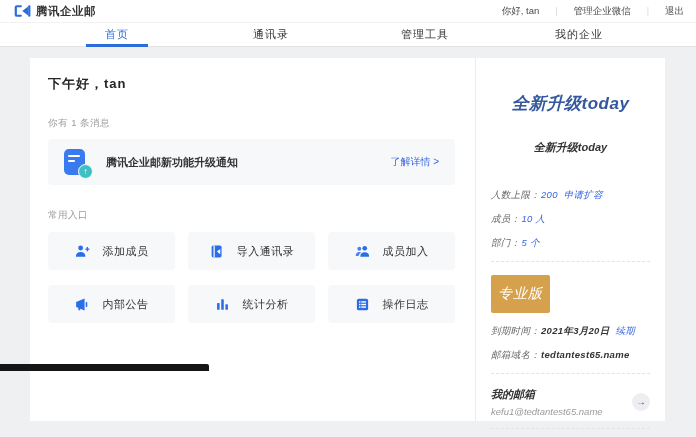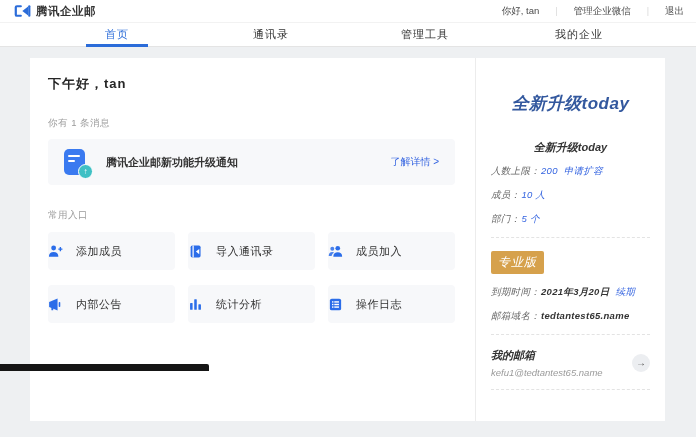--- a/index.html
+++ b/index.html
@@ -42,37 +42,37 @@
   .doc .l2{left:4px;top:11px;width:7px;}
   .badge-circle{position:absolute;right:-2px;bottom:-3px;width:13px;height:13px;
     background:#3fc0c4;border:1.5px solid #fff;border-radius:50%;color:#fff;
     font-size:8px;line-height:13px;text-align:center;font-weight:700;}
   .notif-title{font-size:11px;font-weight:700;color:#333;}
   .notif-sub{font-size:9.5px;color:#9b9b9b;margin-top:3px;}
   .notif-action{margin-left:auto;font-size:10px;color:#3464e0;cursor:pointer;flex:none;}
   .section-label{font-size:9.5px;color:#9b9b9b;margin-top:24px;letter-spacing:.5px;}
   .grid{margin-top:10px;display:grid;grid-template-columns:repeat(3,1fr);gap:15px 13px;}
   .entry{background:#f7f8fa;border-radius:4px;height:38px;display:flex;
-    align-items:center;gap:13px;cursor:pointer;}
+    align-items:center;justify-content:center;gap:13px;cursor:pointer;}
   .entry svg{width:15px;height:15px;flex:none;}
   .entry-label{font-size:11px;color:#333;letter-spacing:.5px;}
   
   .side{width:190px;flex:none;border-left:1px solid #ececec;
     padding:0 15px;box-sizing:border-box;font-style:italic;}
   .side-title{margin-top:34px;text-align:center;font-size:17px;font-weight:700;
     color:#33589e;letter-spacing:.5px;cursor:pointer;}
   .side-sub{margin-top:25px;text-align:center;font-size:11px;font-weight:700;color:#333;}
-  .stats{margin-top:10px;}
+  .stats{margin-top:34px;}
   .info-row{font-size:9.5px;color:#666;margin-bottom:11px;letter-spacing:.3px;}
   .info-row .val-blue{color:#3464e0;margin-left:1px;}
   .info-row .val-dark{color:#333;font-weight:700;margin-left:1px;}
   .info-row .link{color:#3464e0;margin-left:6px;cursor:pointer;}
   .dashed{border:none;border-top:1px dashed #e3e3e3;margin:11px 0 13px;}
-  .plan-badge{display:inline-block;background:#d6a14c;color:#fff;font-size:12px;
-    padding:3px 7px;border-radius:2px;letter-spacing:1px;text-align:right;}
+  .plan-badge{display:inline-block;background:#d6a14c;color:#fff;font-size:14px;
+    padding:10px 7px;border-radius:2px;letter-spacing:1px;text-align:right;}
   .plan-rows{margin-top:12px;}
   .mailbox{display:flex;align-items:center;margin-top:2px;}
   .mailbox-title{font-size:11px;font-weight:700;color:#333;}
   .mailbox-email{font-size:9.5px;color:#9b9b9b;margin-top:4px;}
   .arrow-btn{margin-left:auto;width:18px;height:18px;border-radius:50%;
     background:#eceef1;color:#555;font-size:10px;line-height:18px;text-align:center;
     cursor:pointer;flex:none;}
   .bottom-bar{position:absolute;left:0;bottom:0;width:209px;height:7px;
     background:#151515;border-top-right-radius:2px;}
 </style>

